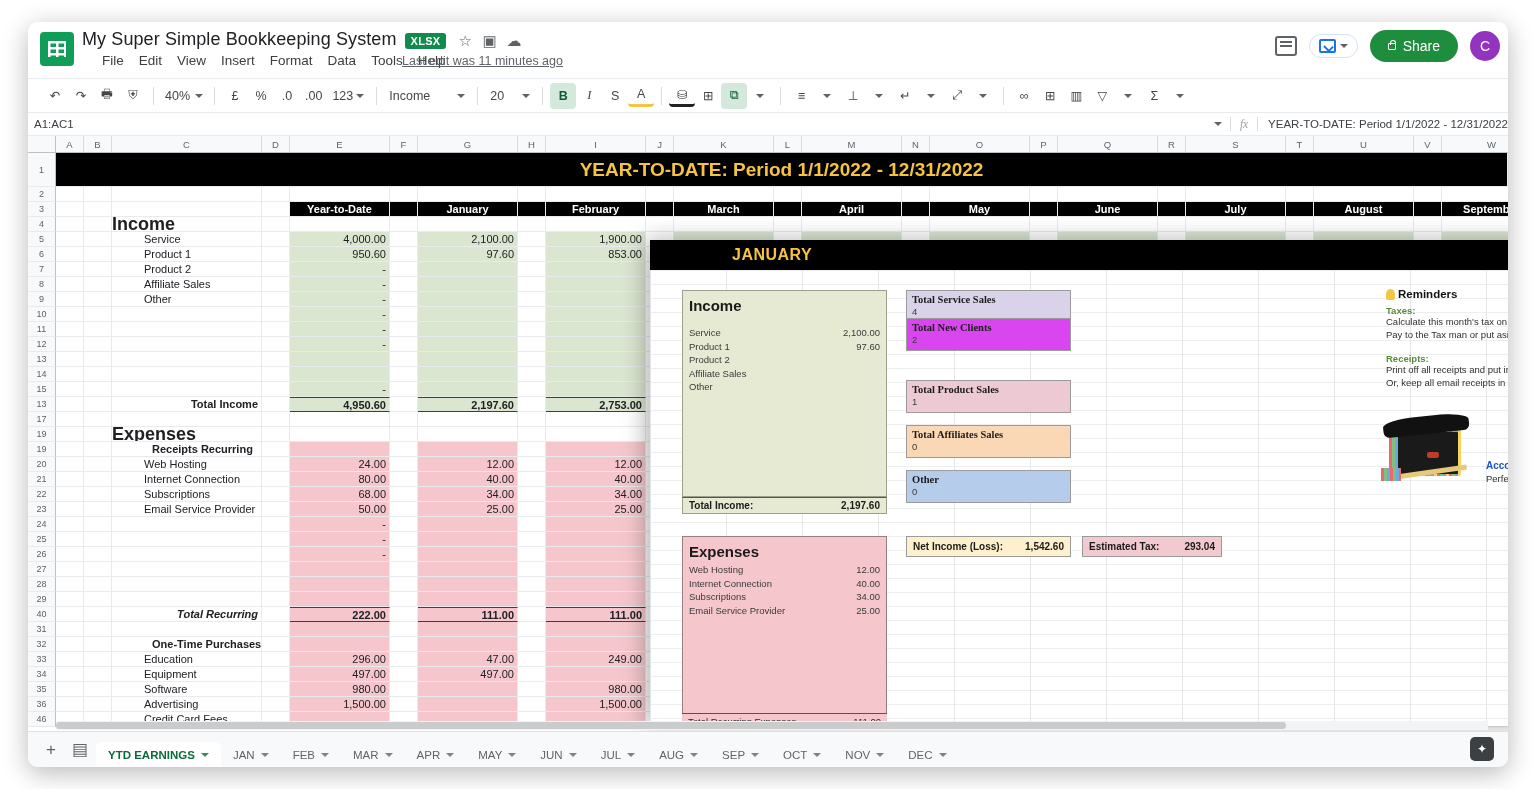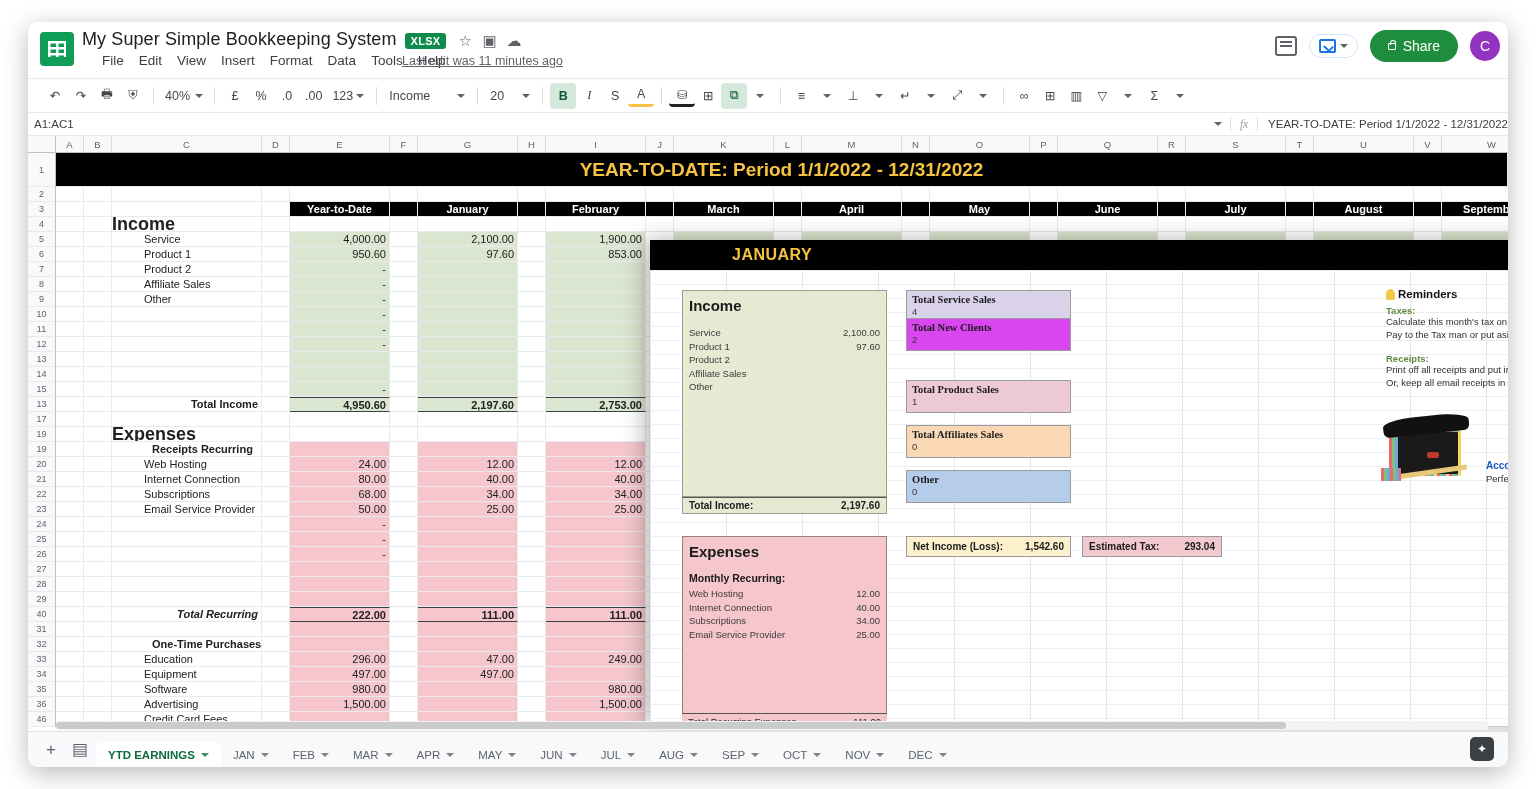--- a/index.html
+++ b/index.html
@@ -1471,21 +1471,20 @@
         <div class="acc-dot"></div>
         <div class="acc-lid"></div>
         <div class="acc-pencil"></div>
         <div class="acc-sm"></div>
       </div>
       <div class="acc-link">Accordian</div>
       <div class="acc-sub">Perfect to k</div>
 
       <div class="panel exp-panel">
         <h3>Expenses</h3>
-        <div class="exp-sub">Monthly Recurring:</div>
         <div class="ep-rows" id="ovExpRows">
             <div class="ep-row">
               <span>Web Hosting</span>
               <span>12.00</span>
             </div>
             <div class="ep-row">
               <span>Internet Connection</span>
               <span>40.00</span>
             </div>
             <div class="ep-row">

